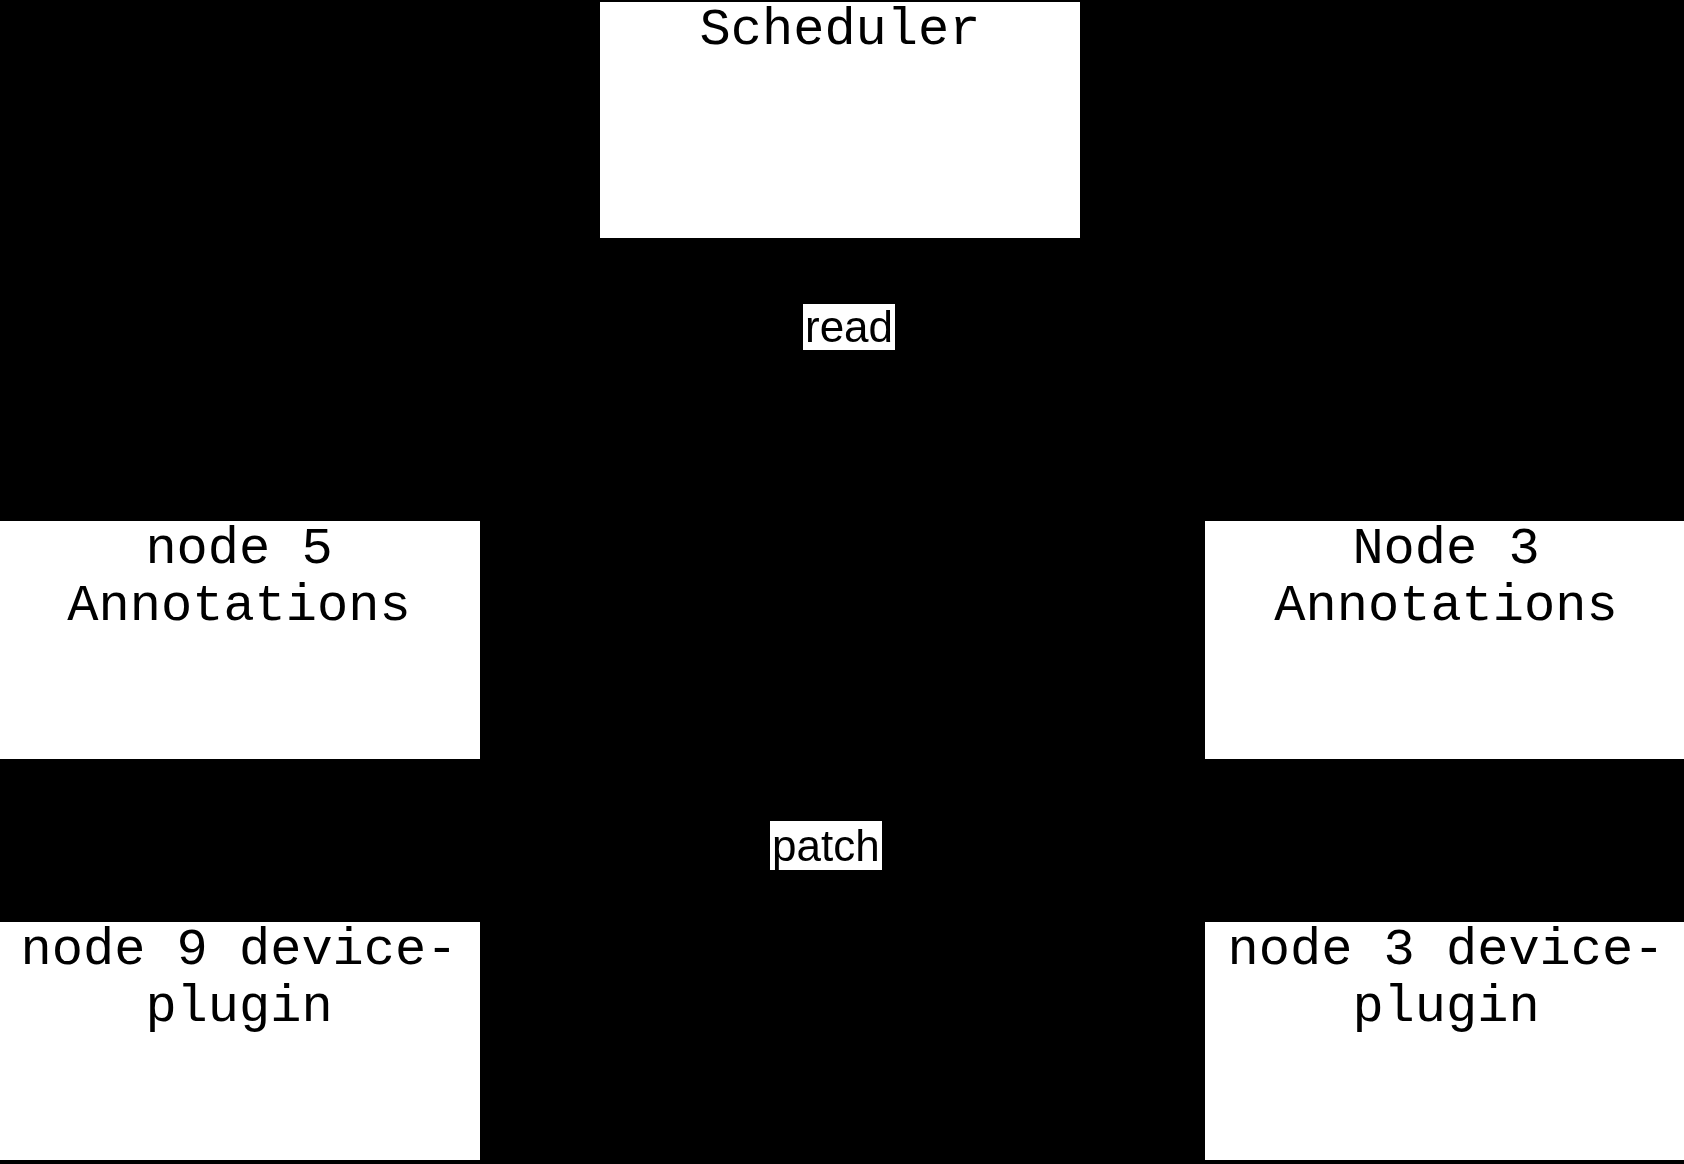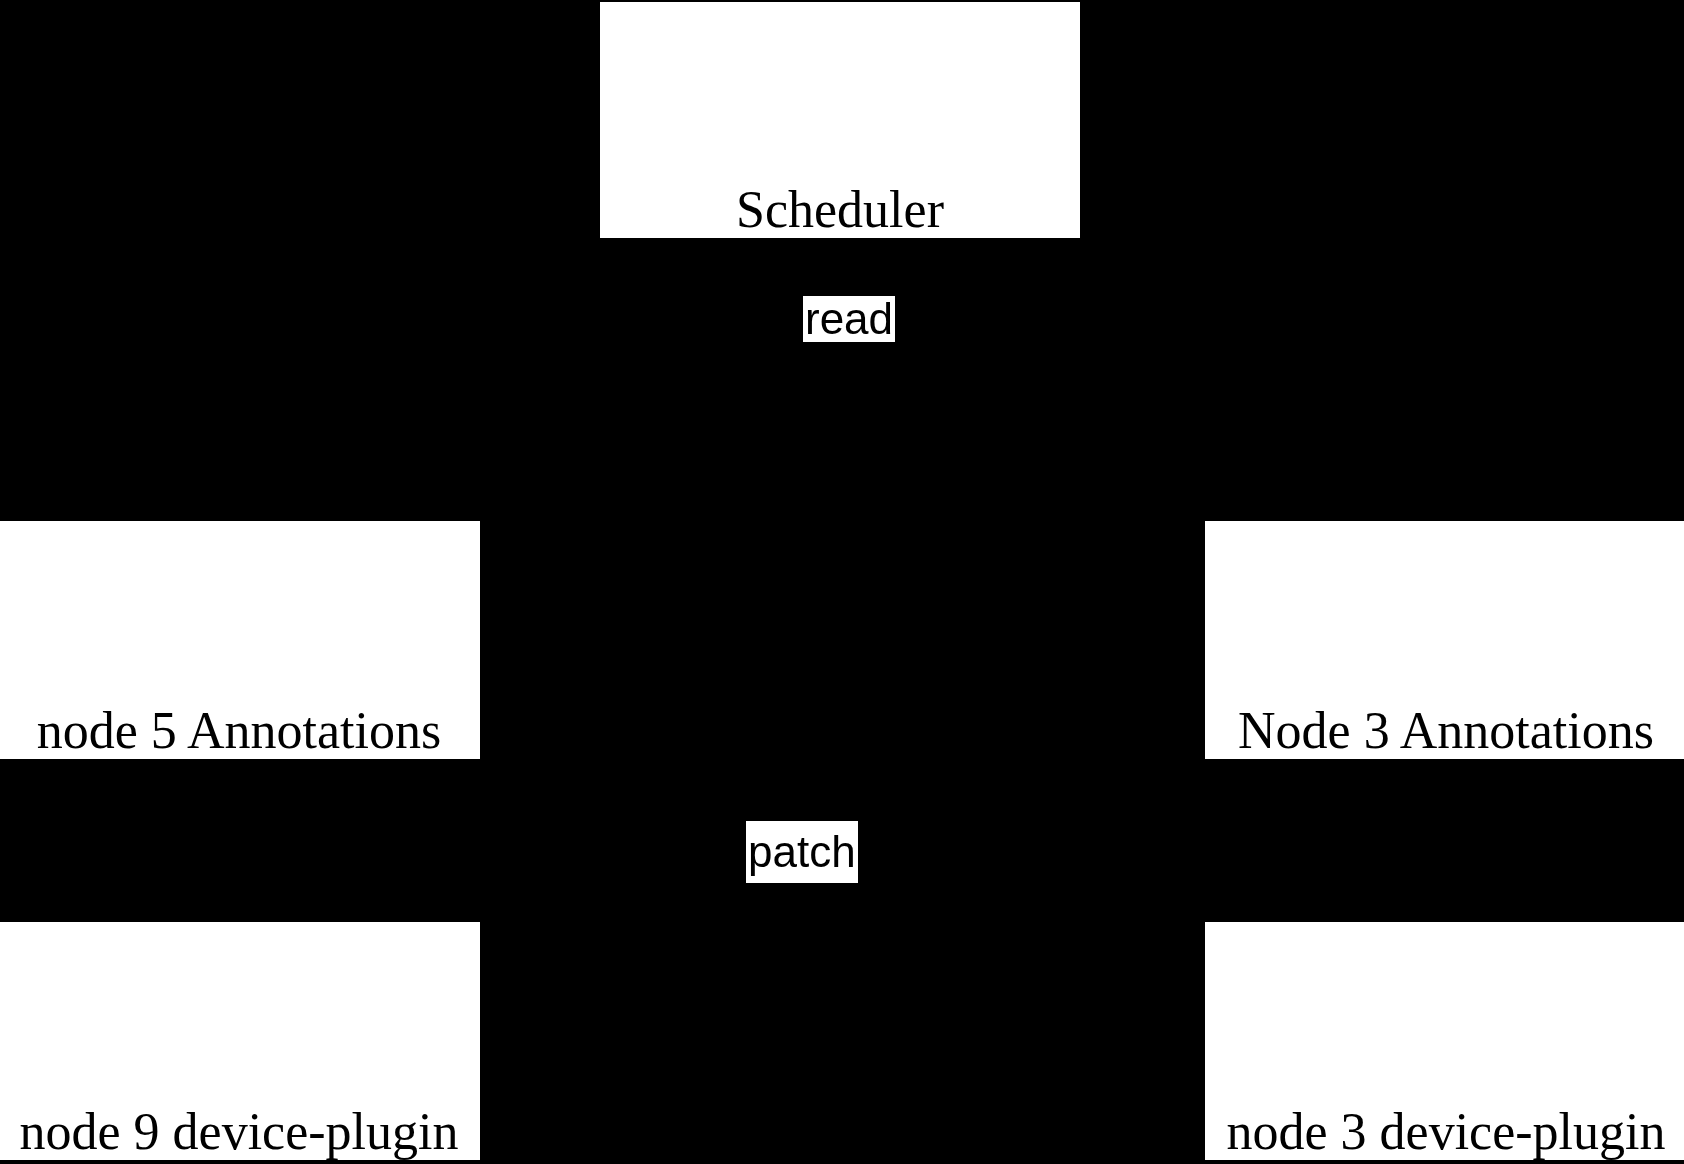--- a/index.html
+++ b/index.html
@@ -17,24 +17,24 @@
     height: 1164px;
     background: #000000;
     overflow: hidden;
   }
   .node-box {
     position: absolute;
     background: #ffffff;
     border: 2px solid #000000;
     box-sizing: border-box;
     display: flex;
-    align-items: flex-end;
+    align-items: flex-start;
     justify-content: center;
     color: #000000;
-    font-family: Liberation Serif, serif;
+    font-family: Liberation Mono, monospace;
     font-weight: 400;
     line-height: 1.1;
     text-align: center;
     overflow: hidden;
   }
   .node-box.scheduler {
     left: 598px;
     top: 0px;
     width: 484px;
     height: 240px;
@@ -61,22 +61,22 @@
     font-family: "Liberation Sans", sans-serif;
     font-size: 44px;
     line-height: 44px;
     padding: 1px 2px;
     white-space: nowrap;
     box-sizing: border-box;
     display: flex;
     align-items: center;
     justify-content: center;
   }
-  .edge-label.read  { left: 803px; top: 296px; height: 46px; text-align: center; }
-  .edge-label.patch { left: 746px; top: 821px; height: 62px; }
+  .edge-label.read  { left: 803px; top: 304px; height: 46px; text-align: center; }
+  .edge-label.patch { left: 770px; top: 821px; height: 49px; }
 </style>
 </head>
 <body>
 
 <div id="canvas">
 
   <div class="node-box scheduler">
     <span>Scheduler</span>
   </div>
 

